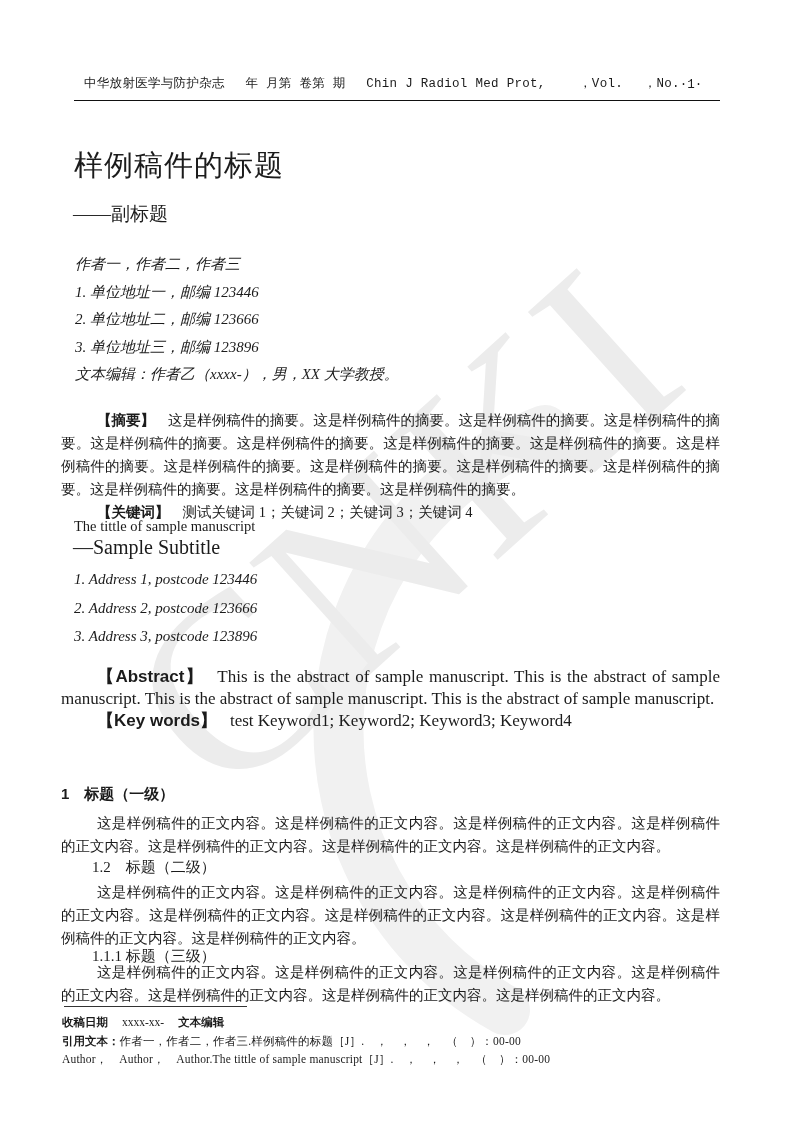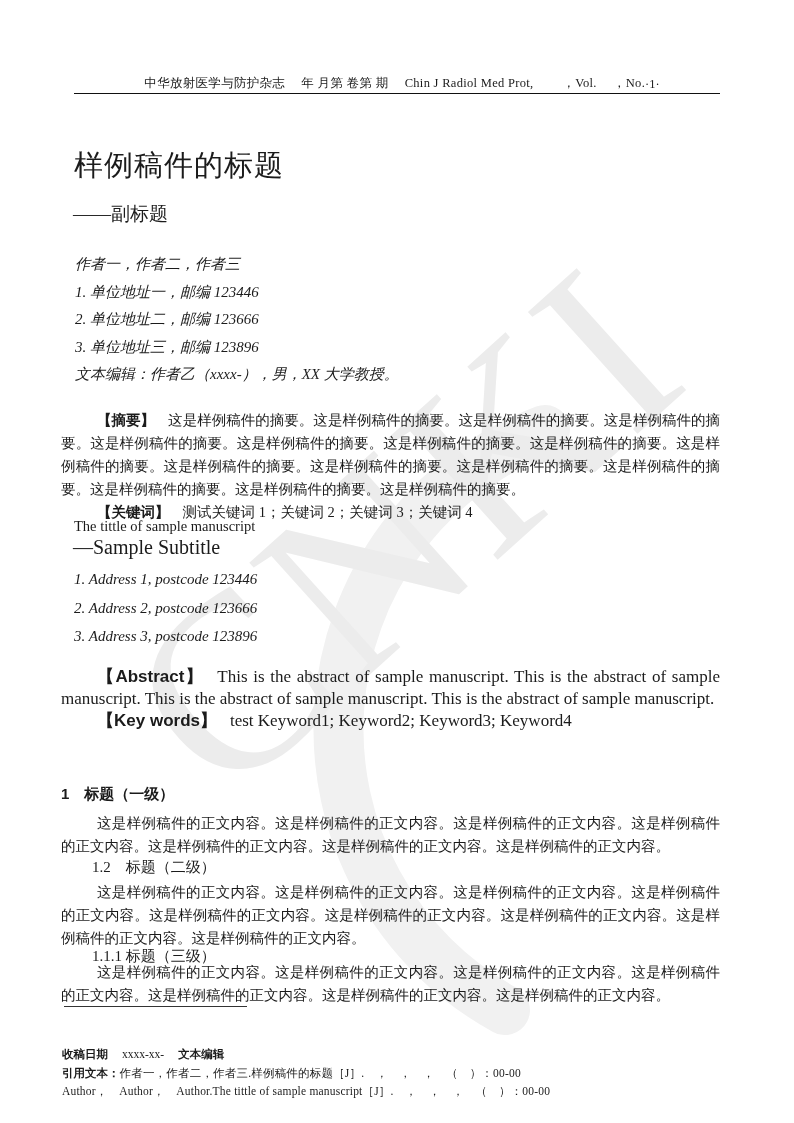--- a/index.html
+++ b/index.html
@@ -17,23 +17,24 @@
   .wm-text{
     position:absolute;left:45px;top:384px;width:720px;height:292px;
     text-align:center;line-height:292px;
     font-family:"Liberation Serif","DejaVu Serif",serif;
     font-size:250px;color:#ececec;letter-spacing:6px;
     transform:rotate(-42deg);
   }
   
   .header{
     top:75px;left:74px;width:646px;
-    display:flex;justify-content:center;align-items:flex-end;
-    font-size:12.5px;padding-bottom:1px;
+    display:flex;justify-content:flex-start;align-items:flex-end;
+    font-size:12.5px;padding-bottom:8px;
     border-bottom:1.5px solid #111;
+    font-family:Liberation Mono, monospace;
   }
   .header .journal{margin-left:10px;letter-spacing:.3px;}
   .title-cn{top:146px;left:74px;font-size:29px;font-weight:400;letter-spacing:1px;}
   .subtitle-cn{top:201px;left:73px;font-size:19px;}
   .authors-cn{top:251px;left:75px;font-size:15px;line-height:27.5px;font-style:italic;}
   .abstract-cn{top:381px;left:61px;width:659px;font-size:14.5px;line-height:23px;text-align:justify;margin-top:28px;}
   .abstract-cn p{margin:0;text-indent:36px;}
   .hei{font-family:"Liberation Sans","DejaVu Sans",sans-serif;font-weight:700;}
   .lbl{margin-right:13px;}
   .en-title{top:518px;left:74px;font-size:14.5px;font-weight:400;}
@@ -42,21 +43,21 @@
   .abstract-en{top:666px;left:61px;width:659px;font-size:17px;line-height:22px;text-align:justify;}
   .abstract-en p{margin:0;text-indent:36px;}
   .sec-h1{top:785px;left:61px;width:659px;text-align:left;font-size:15px;}
   .body-text{left:61px;width:659px;font-size:14.5px;line-height:23px;text-align:justify;text-indent:36px;}
   .body1{top:812px;}
   .sec-h2{top:858px;left:92px;font-size:15px;}
   .body2{top:881px;}
   .sec-h3{top:947px;left:92px;font-size:15px;}
   .body3{top:961px;}
   .foot-divider{top:1006px;left:64px;width:183px;border-top:1.4px solid #333;height:0;}
-  .footer{top:1013px;left:62px;font-size:11.5px;line-height:18.5px;margin-top:32px;}
+  .footer{top:1013px;left:62px;font-size:11.5px;line-height:18.5px;}
   .footer .gap{display:inline-block;width:14px;}
   .footer .cn-cite, .footer .en-cite{letter-spacing:.2px;}
 </style>
 </head>
 <body>
 
 <div class="page">
 
   <div class="wm">
     <svg width="794" height="1123" style="position:absolute;left:0;top:0;">

